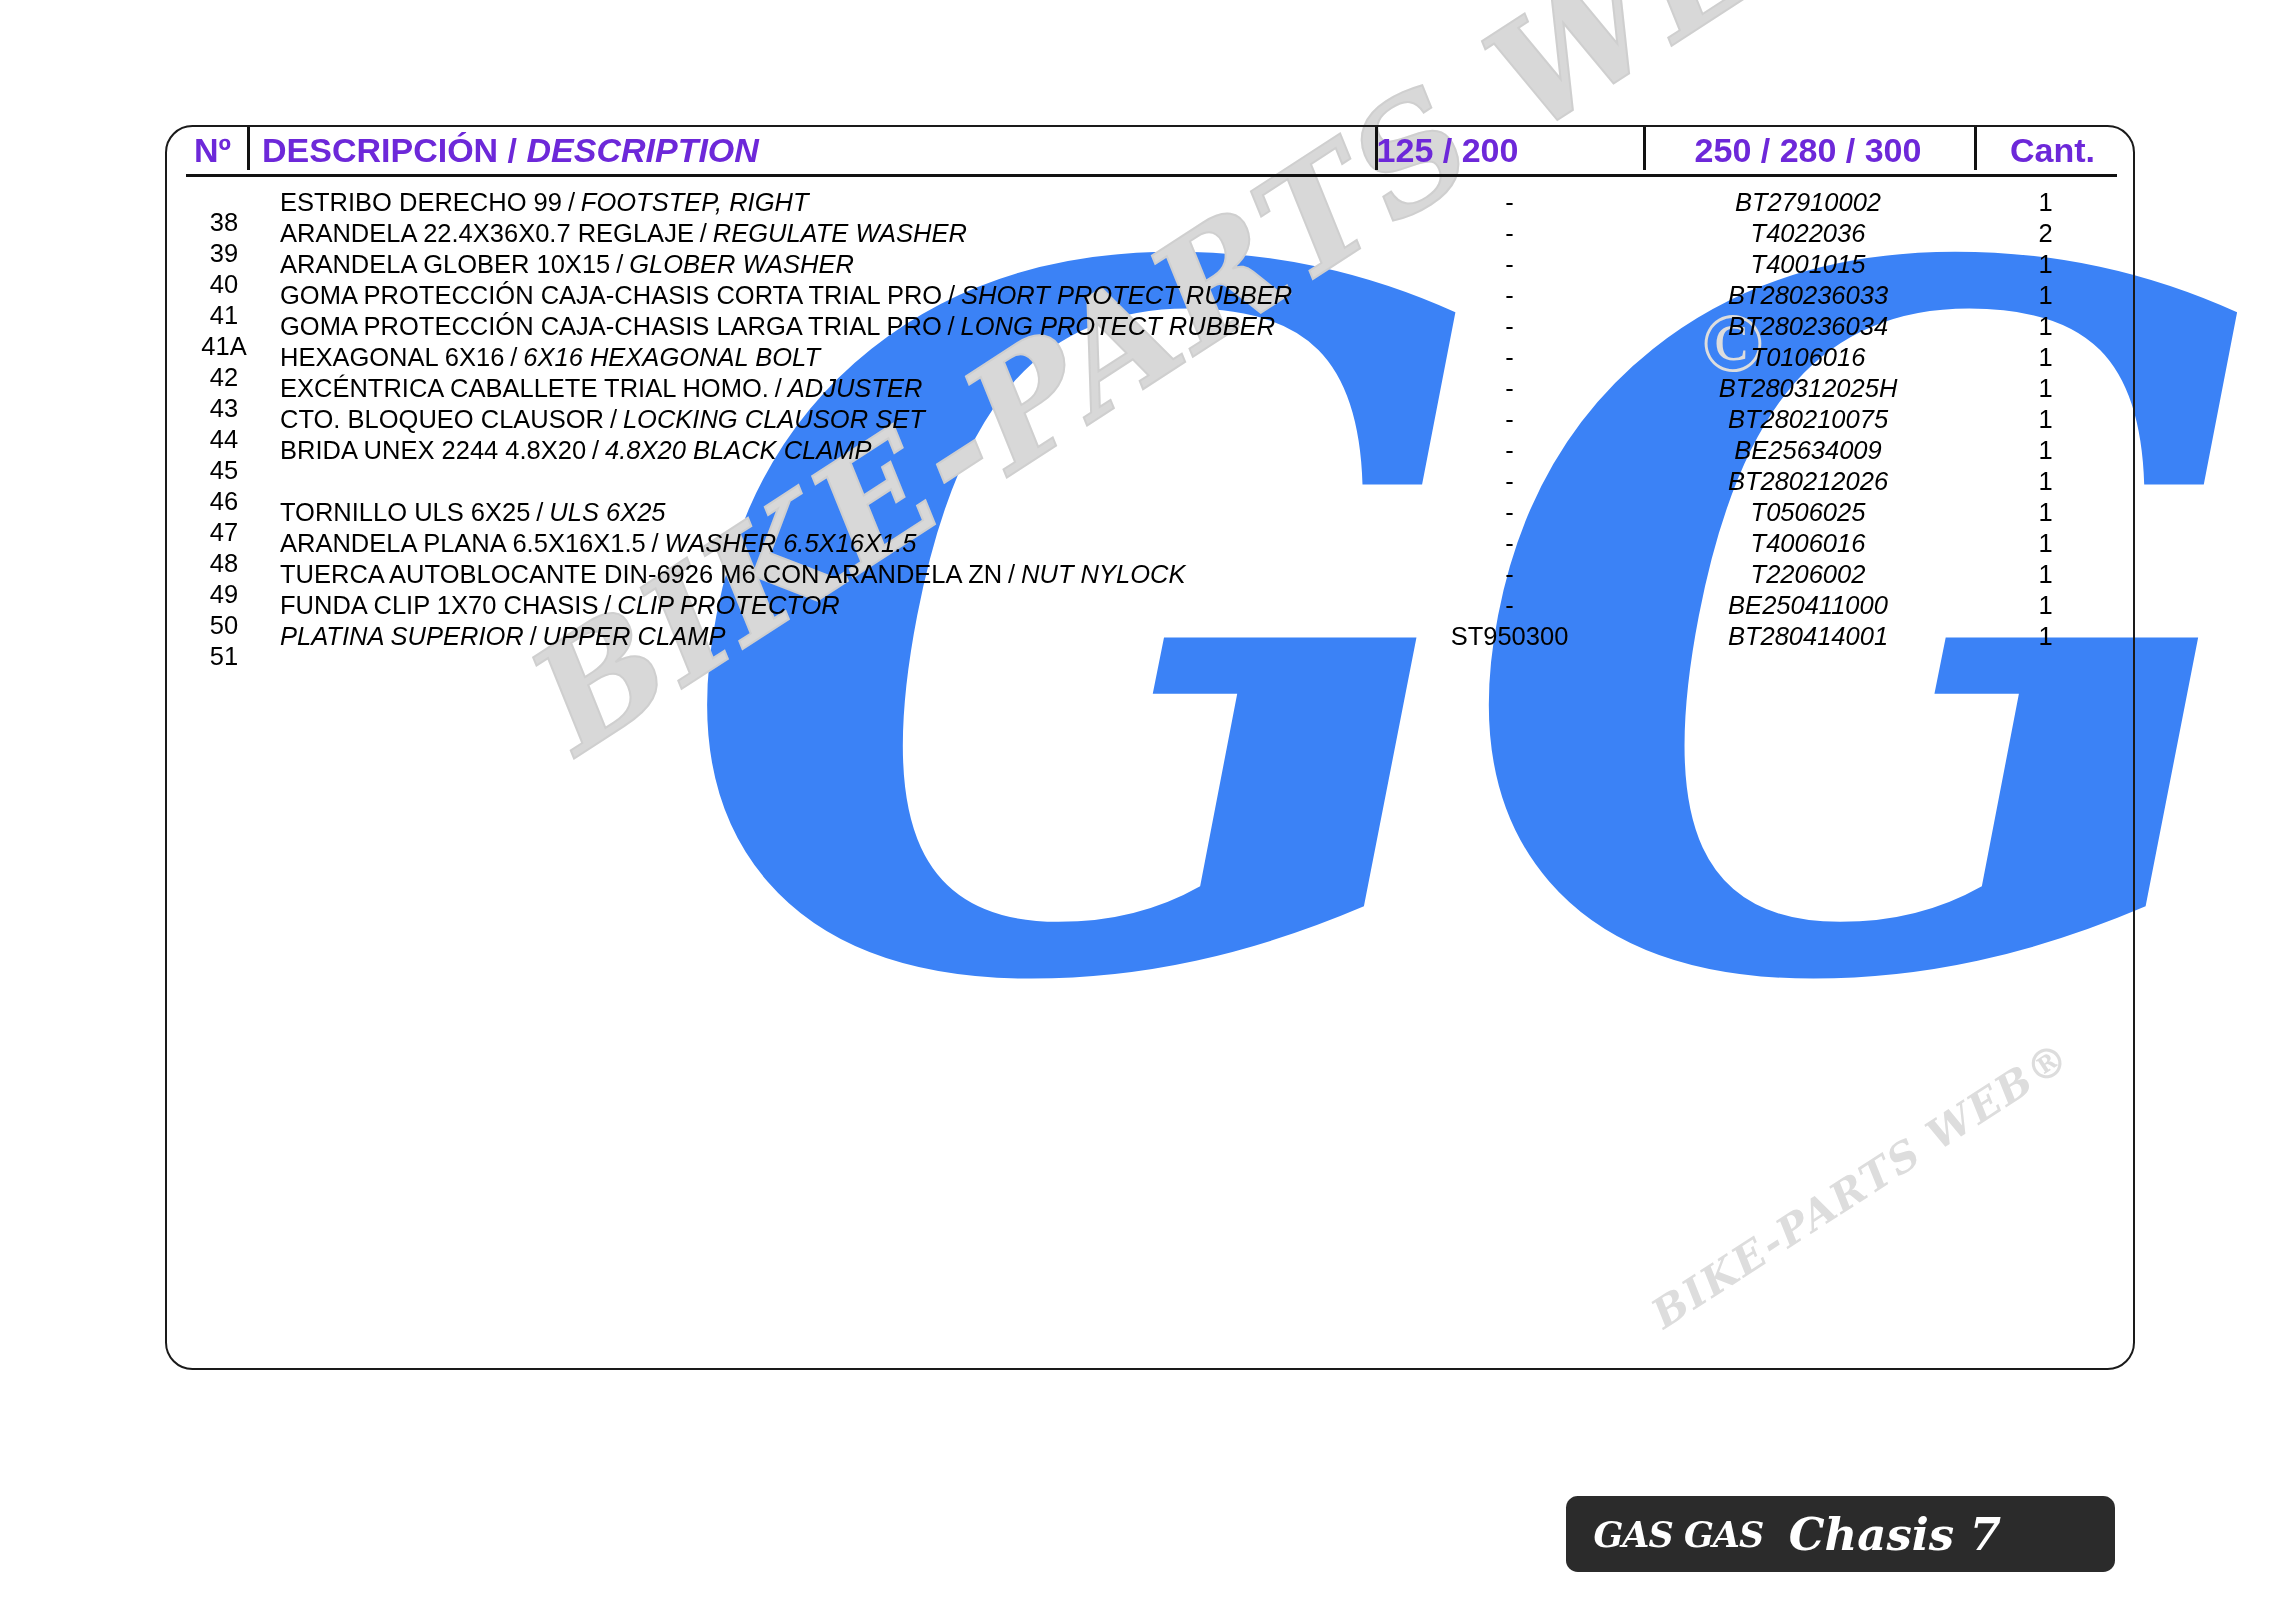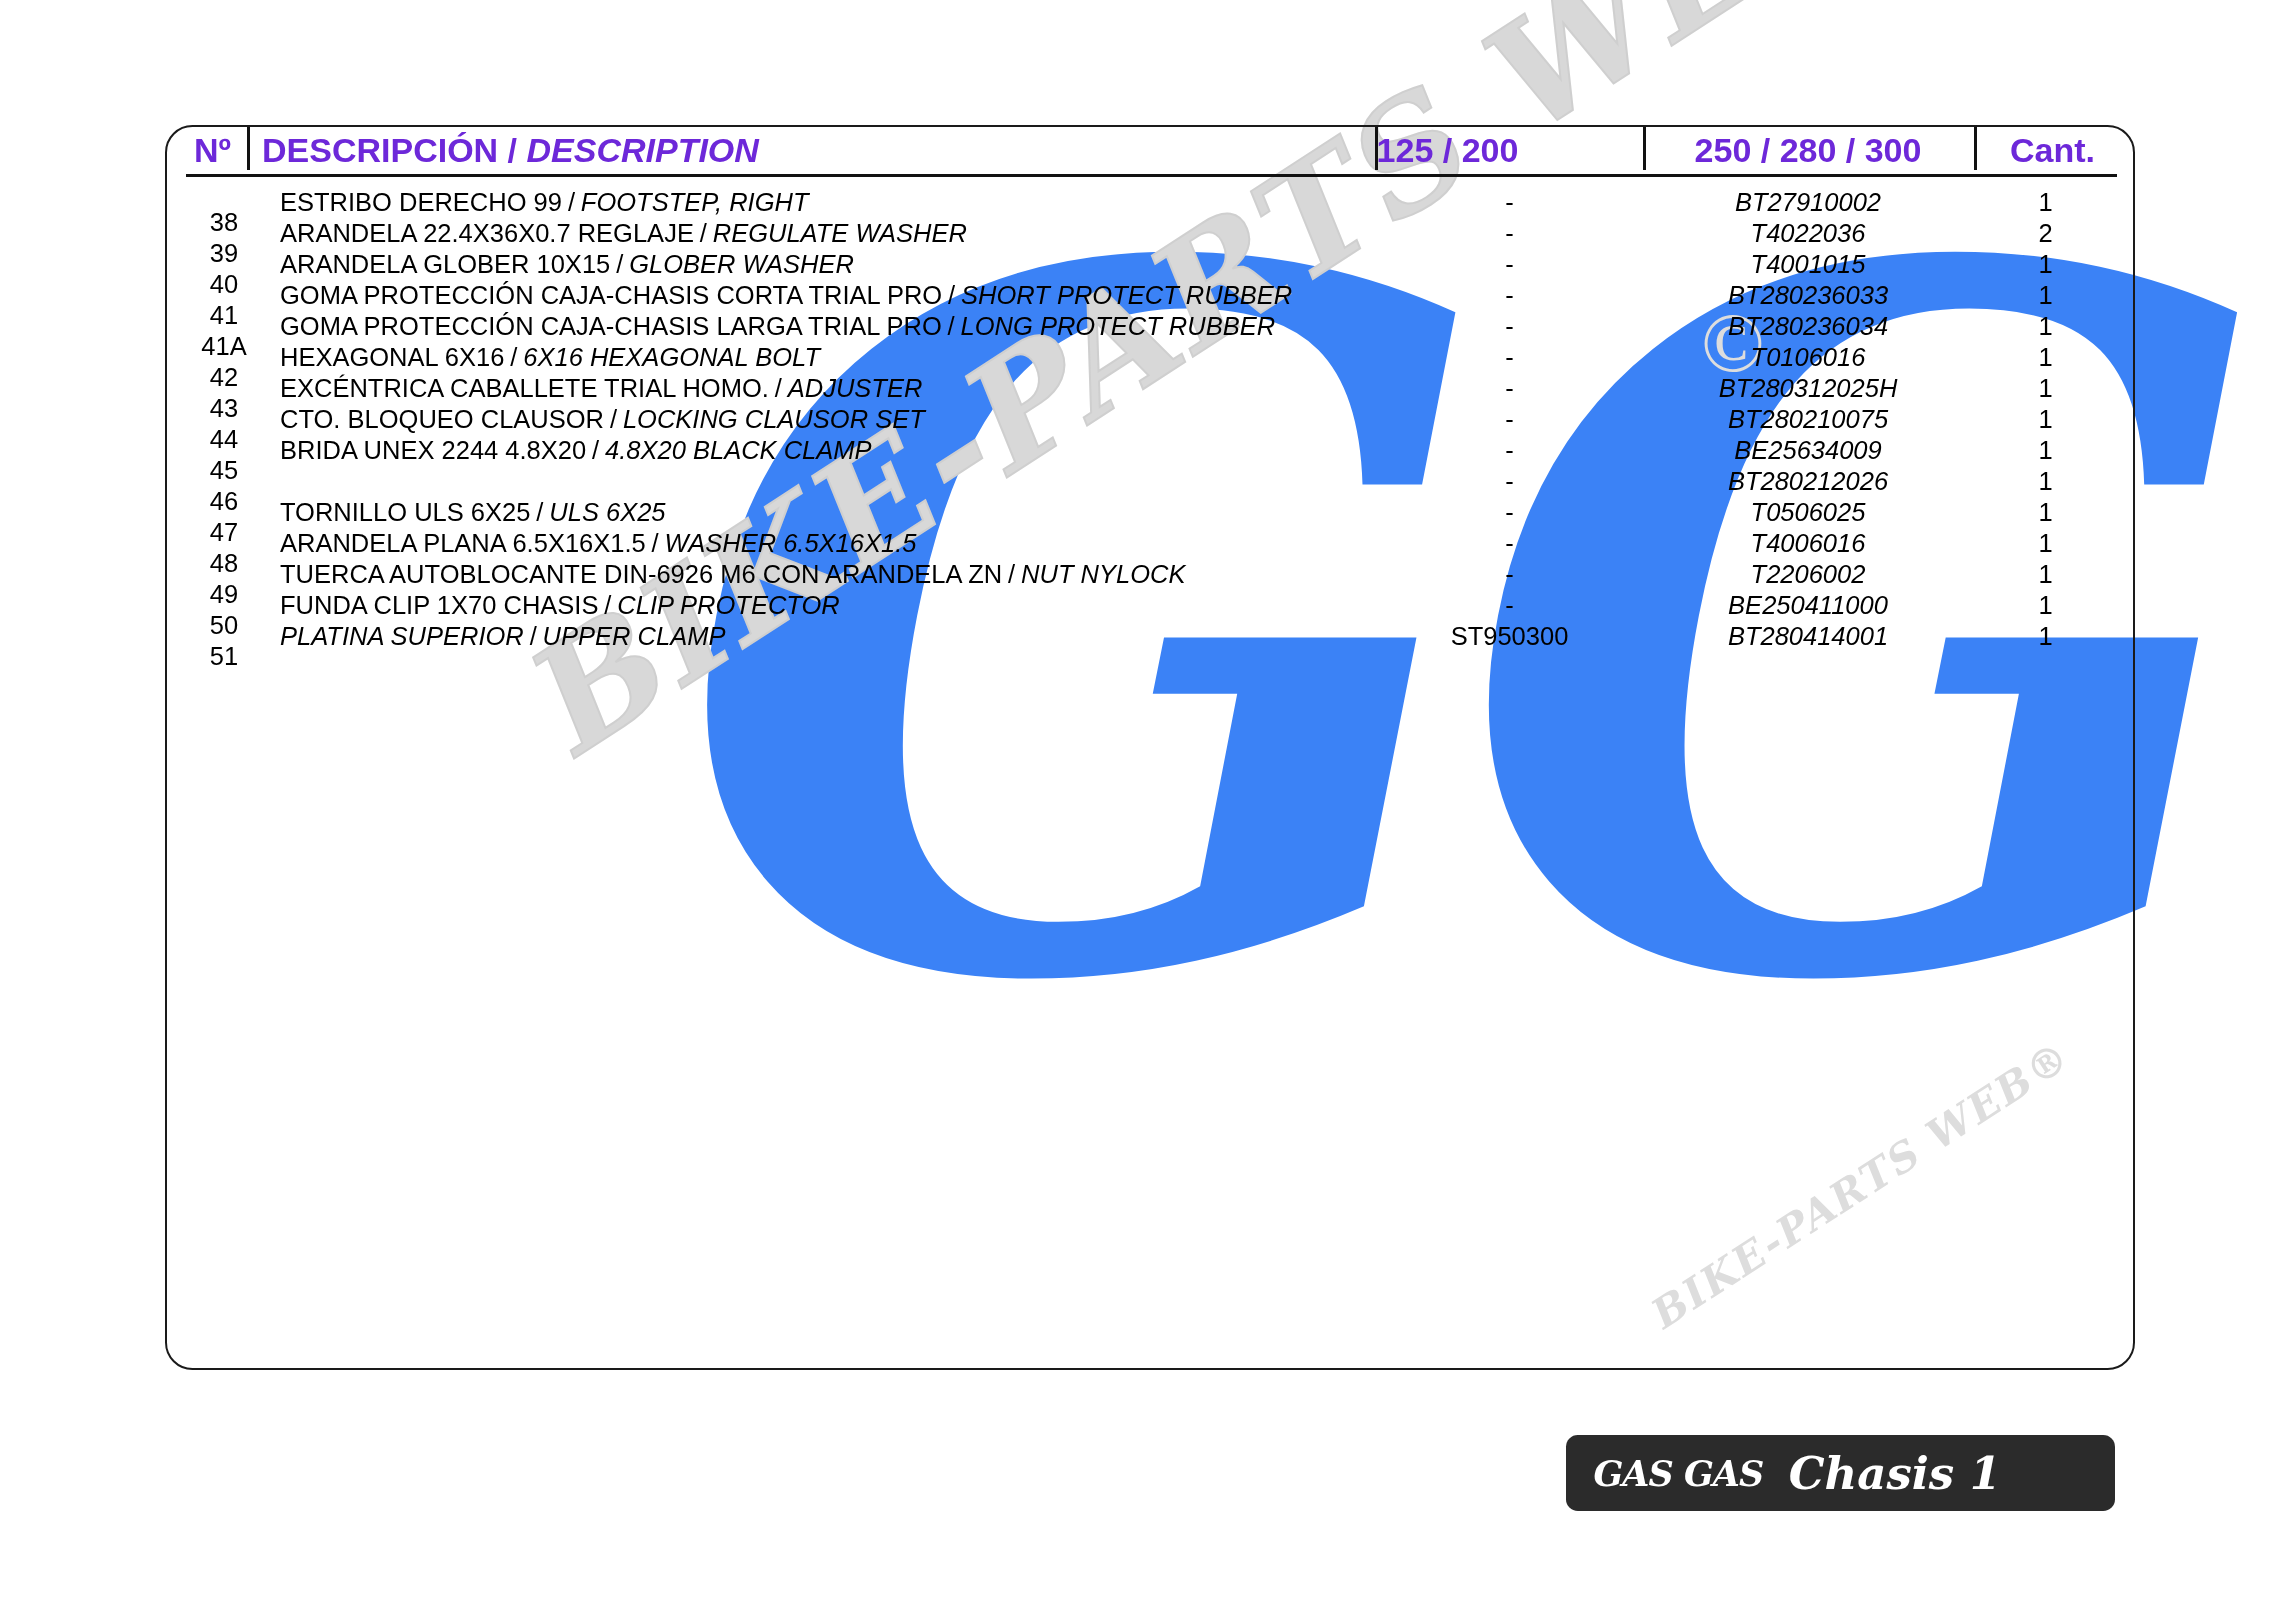--- a/index.html
+++ b/index.html
@@ -172,21 +172,21 @@
     position: absolute;
     left: 1788px; top: 0;
     width: 143px;
     text-align: center;
   }
 
   
   #footer-badge {
     position: absolute;
     left: 1566px;
-    top: 1435px;
+    top: 1496px;
     width: 549px;
     height: 76px;
     background: #2b2b2b;
     border-radius: 11.8px 11.8px 11.8px 11.8px;
     z-index: 4;
     display: flex;
     align-items: center;
     box-shadow: 0 0 0 0 transparent;
   }
   #footer-badge::after {
@@ -344,15 +344,15 @@
       <div class="c-no">51</div>
       <div class="c-desc all-italic"><span class="es">PLATINA SUPERIOR</span><span class="sl">/</span><span class="en">UPPER CLAMP</span></div>
       <div class="c-125">ST950300</div>
       <div class="c-250">BT280414001</div>
       <div class="c-cant">1</div>
     </div>
   </div>
 
 <div id="footer-badge">
   <div id="gasgas-mark">GAS GAS</div>
-  <div id="chassis-label">Chasis 1</div>
+  <div id="chassis-label">Chasis 7</div>
 </div>
 
 
 </body></html>

